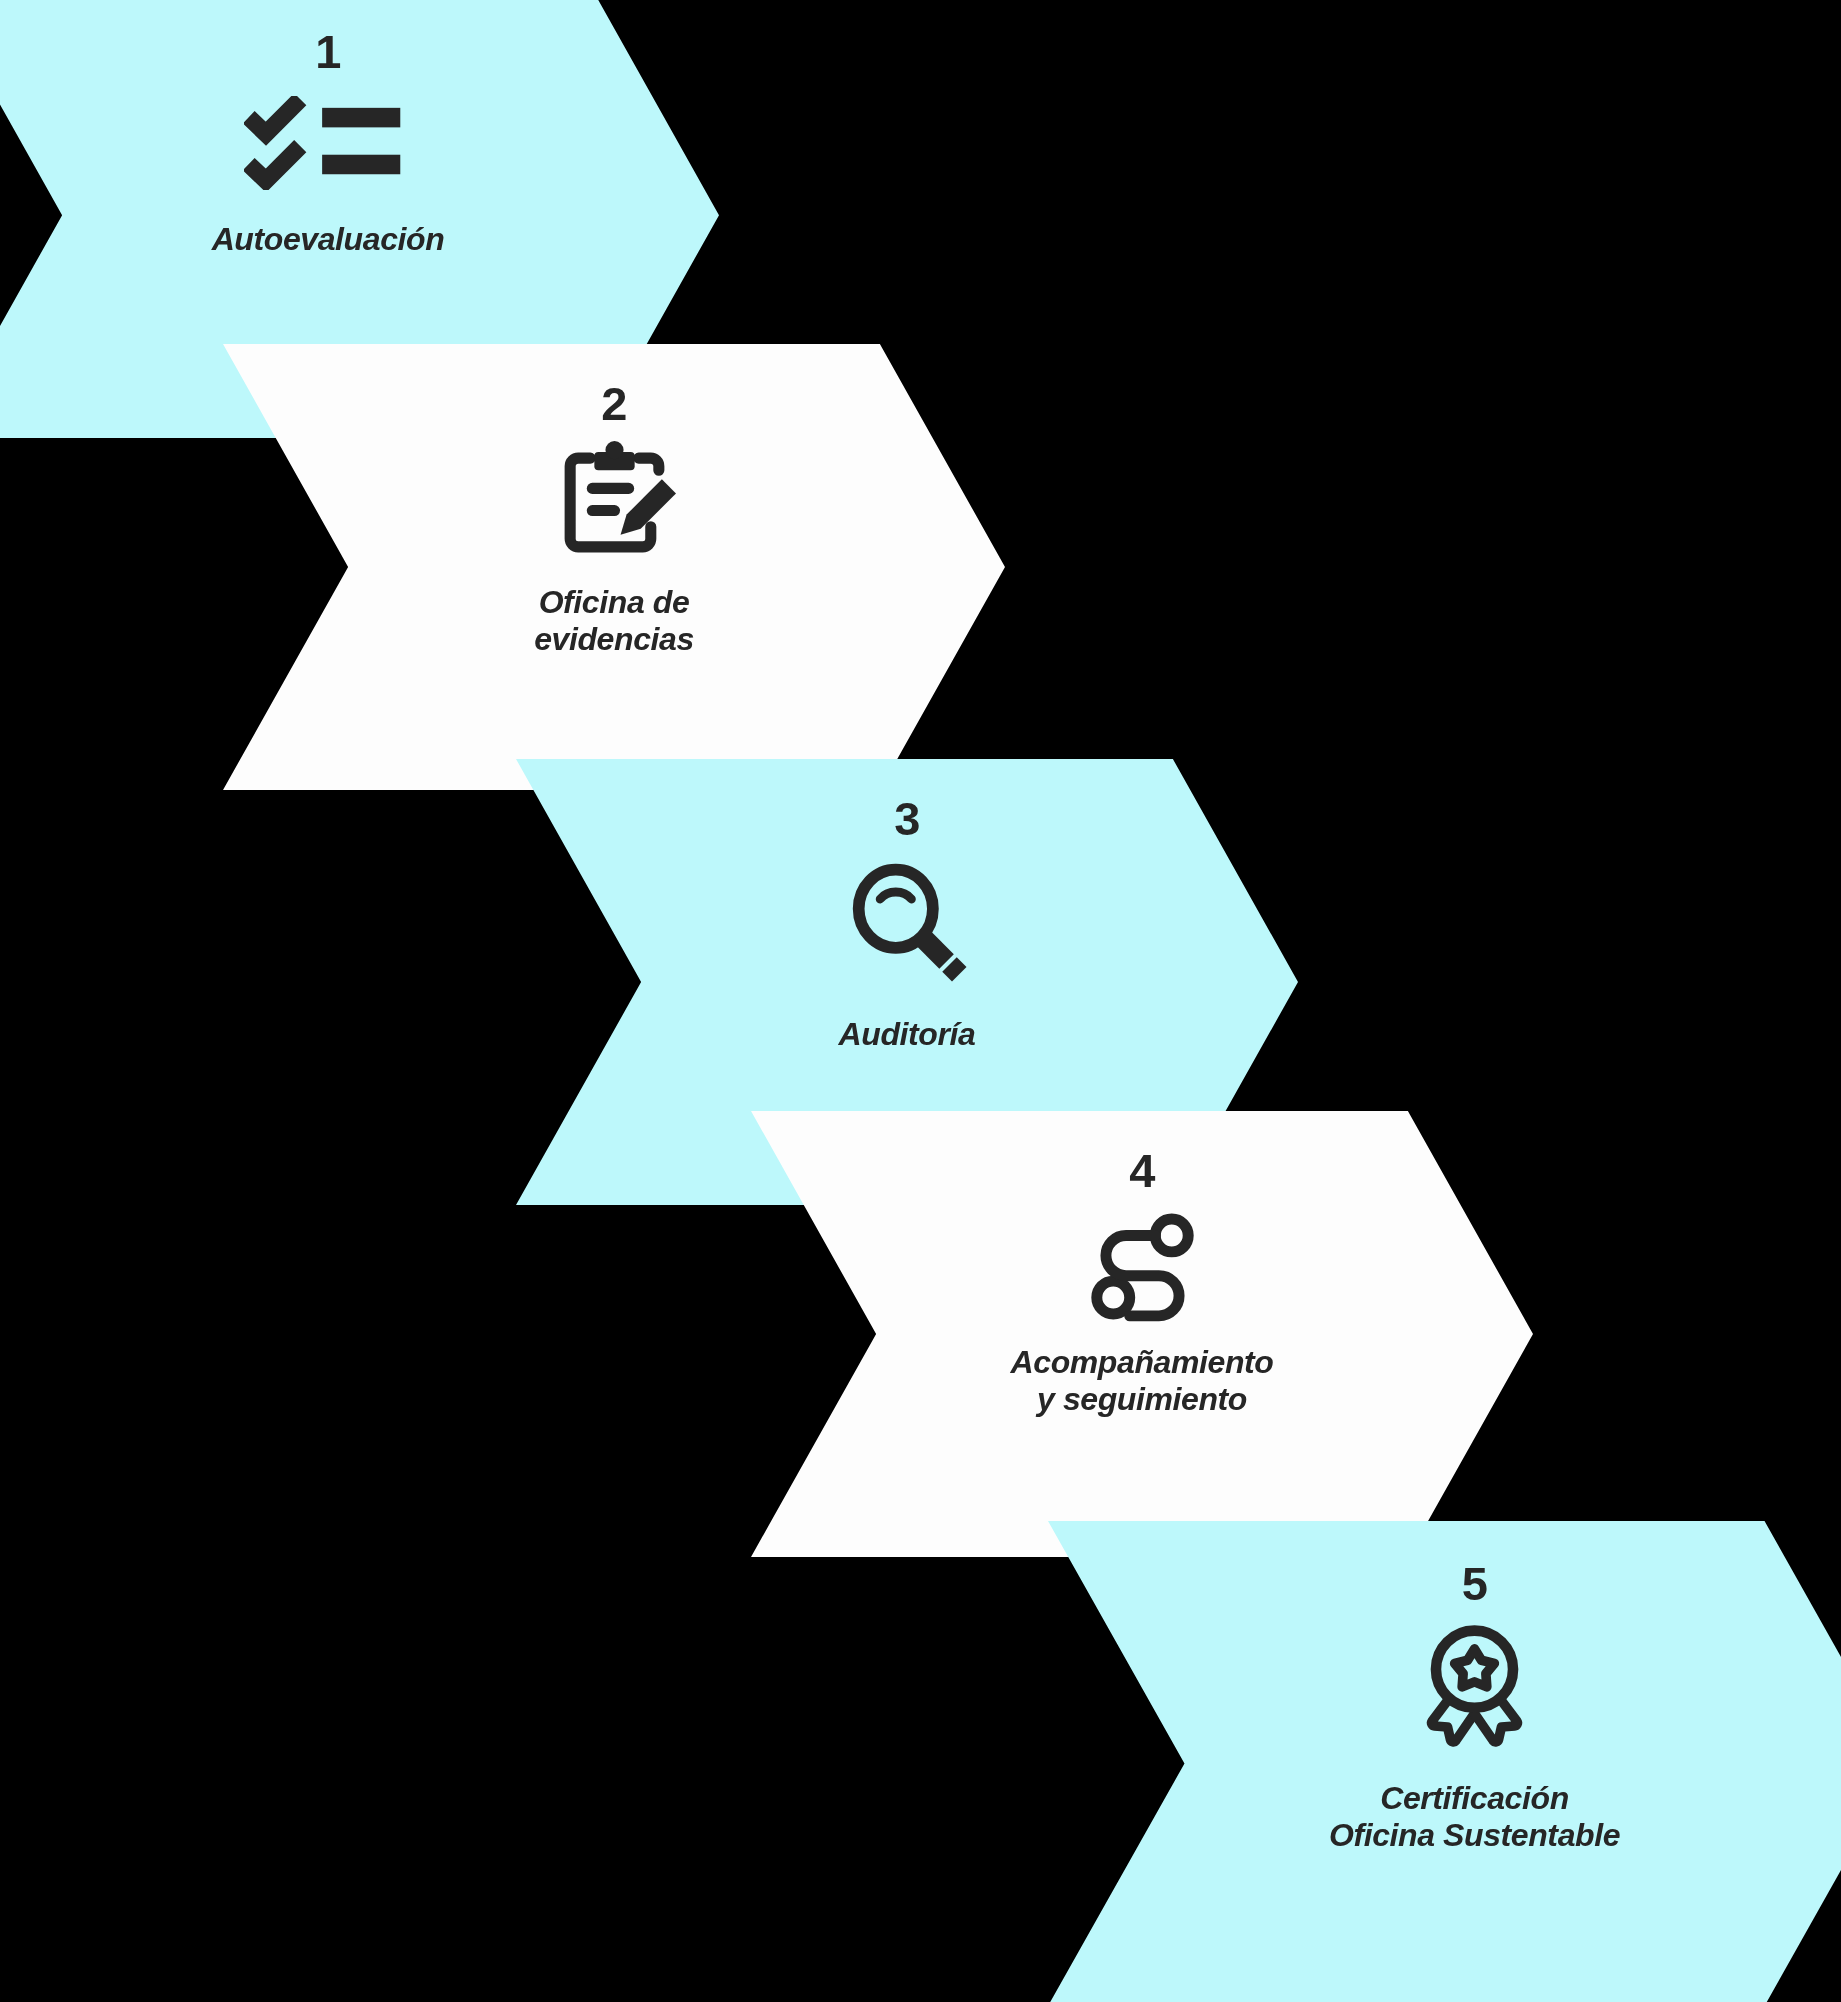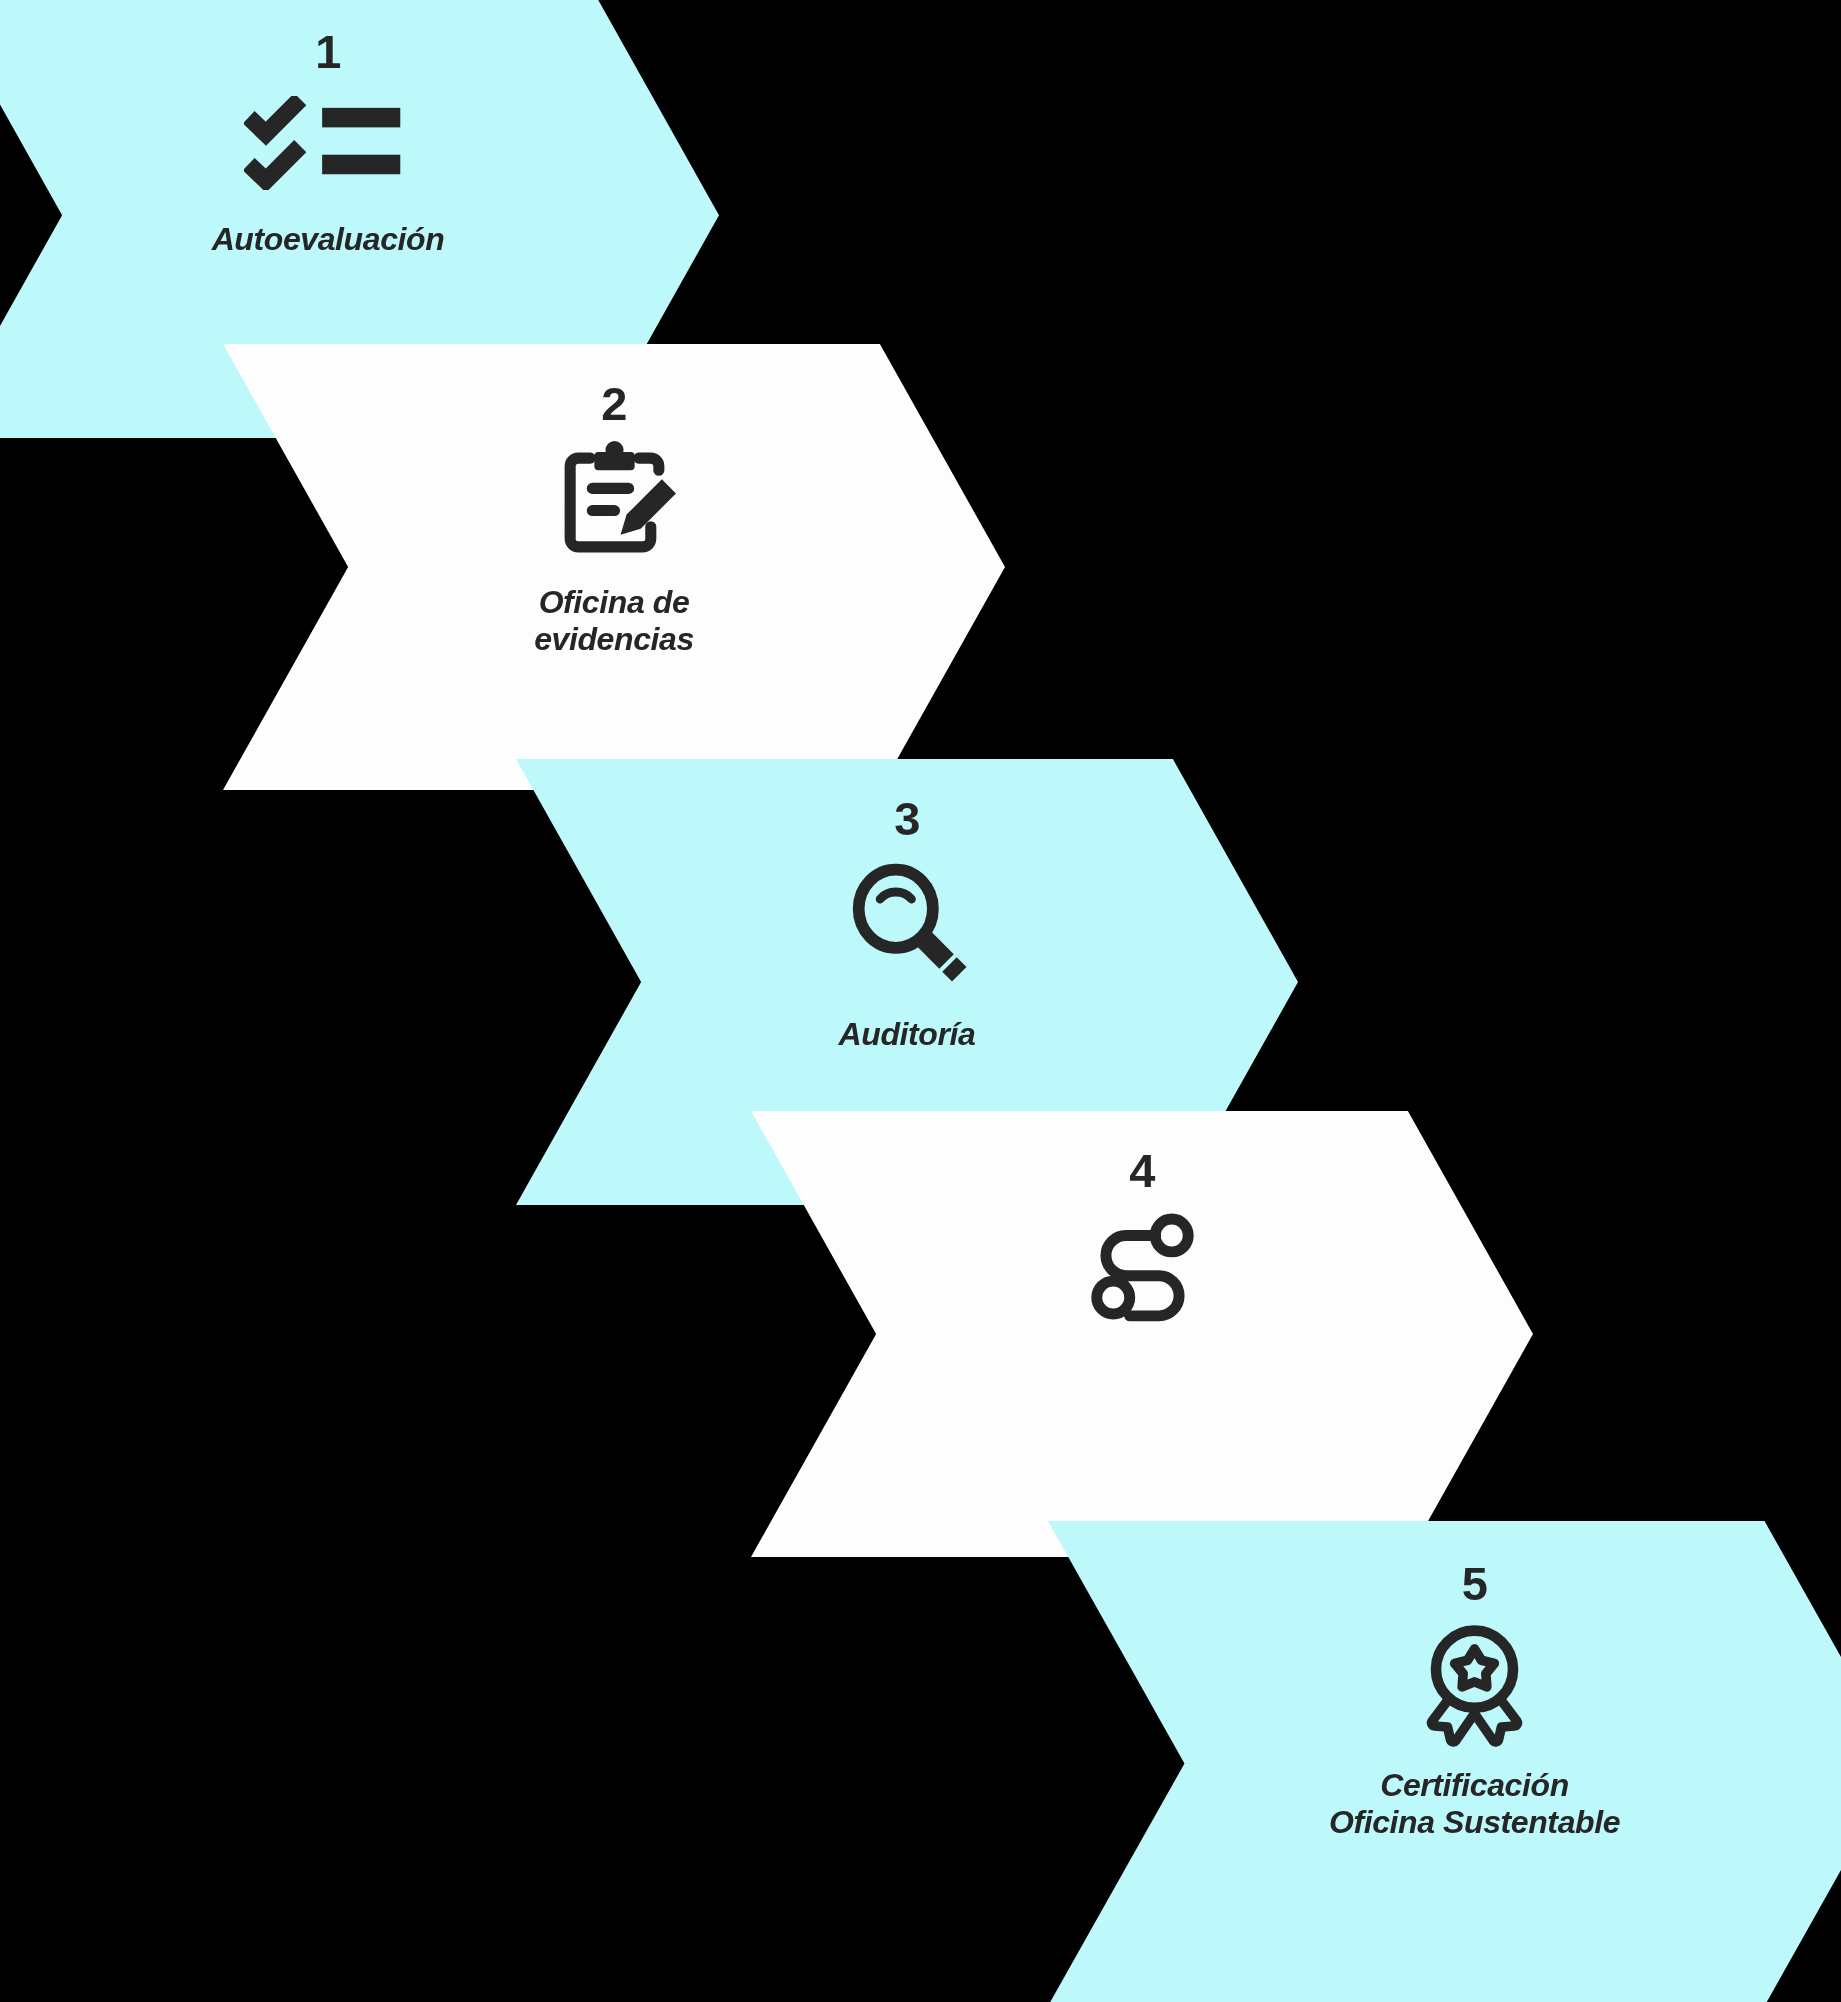--- a/index.html
+++ b/index.html
@@ -107,33 +107,35 @@
   <div class="chev" style="left:751px;top:1111px;width:782px;height:446px;background:#FDFDFD;">
     <div class="chev-inner" style="padding-top:36px;">
       <div class="step-num">4</div>
       <div class="step-icon" style="margin-top:14px;">
         <svg width="117" height="117" viewBox="0 0 64 64" fill="none" xmlns="http://www.w3.org/2000/svg">
           <circle cx="48" cy="15" r="9" stroke="#262626" stroke-width="6" fill="none"></circle>
           <circle cx="16" cy="49" r="9" stroke="#262626" stroke-width="6" fill="none"></circle>
           <path d="M39 15 H23 a11 11 0 0 0 0 22 H41 a11 11 0 0 1 0 22 H25" stroke="#262626" stroke-width="6" stroke-linecap="round" fill="none"></path>
         </svg>
       </div>
+      <div class="step-label" style="margin-top:19px;">Acompañamiento
+y seguimiento</div>
     </div>
   </div>
 
   <div class="chev" style="left:1048px;top:1521px;width:853px;height:485px;background:#BDF8FB;">
     <div class="chev-inner" style="padding-top:39px;">
       <div class="step-num">5</div>
       <div class="step-icon" style="margin-top:14px;">
         <svg width="125" height="131" viewBox="0 0 64 68" fill="none" xmlns="http://www.w3.org/2000/svg">
           <path d="M19 40 L10 52 a1.6 1.6 0 0 0 1.2 2.5 L18 55 L19.5 61.5 a1.6 1.6 0 0 0 2.8 0.6 L32 48" stroke="#262626" stroke-width="5" stroke-linejoin="round" stroke-linecap="round" fill="none"></path>
           <path d="M45 40 L54 52 a1.6 1.6 0 0 1 -1.2 2.5 L46 55 L44.5 61.5 a1.6 1.6 0 0 1 -2.8 0.6 L32 48" stroke="#262626" stroke-width="5" stroke-linejoin="round" stroke-linecap="round" fill="none"></path>
           <circle cx="32" cy="25" r="20" stroke="#262626" stroke-width="5.5" fill="#BDF8FB"></circle>
           <path d="M32 14.5 L35.6 20.4 L42.3 22 L37.9 27.3 L38.4 34.2 L32 31.6 L25.6 34.2 L26.1 27.3 L21.7 22 L28.4 20.4 z" stroke="#262626" stroke-width="5" stroke-linejoin="round" fill="none"></path>
         </svg>
       </div>
-      <div class="step-label" style="margin-top:15px;">Certificación
+      <div class="step-label" style="margin-top:28px;">Certificación
 Oficina Sustentable</div>
     </div>
   </div>
 
 </div>
 
 
 </body></html>

